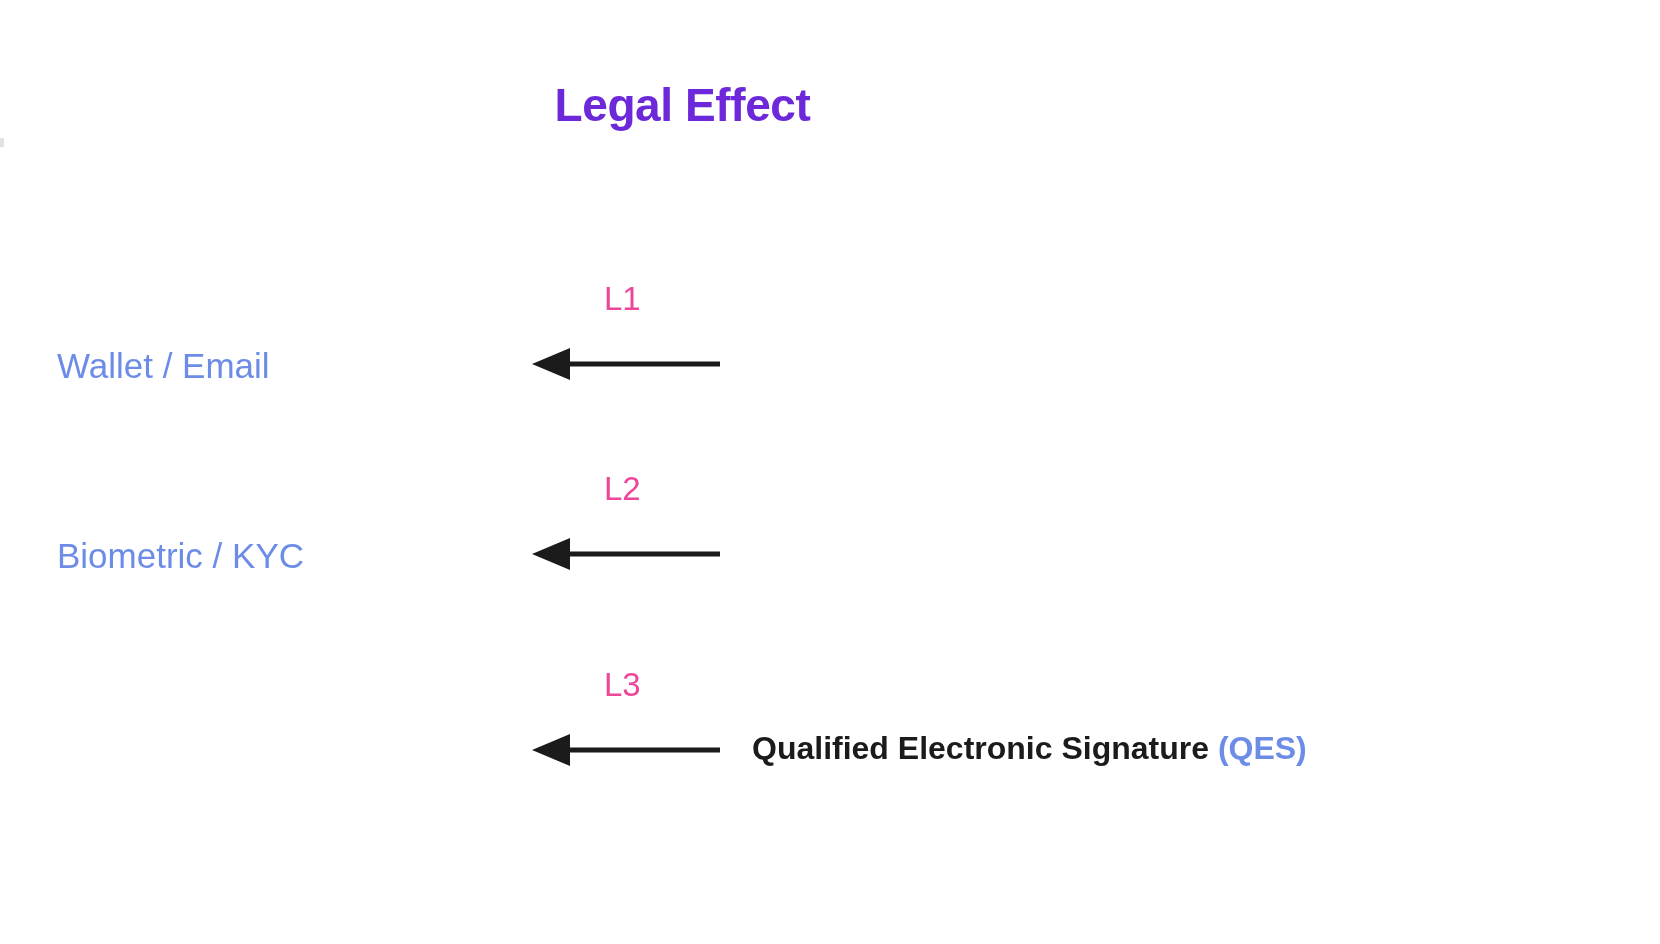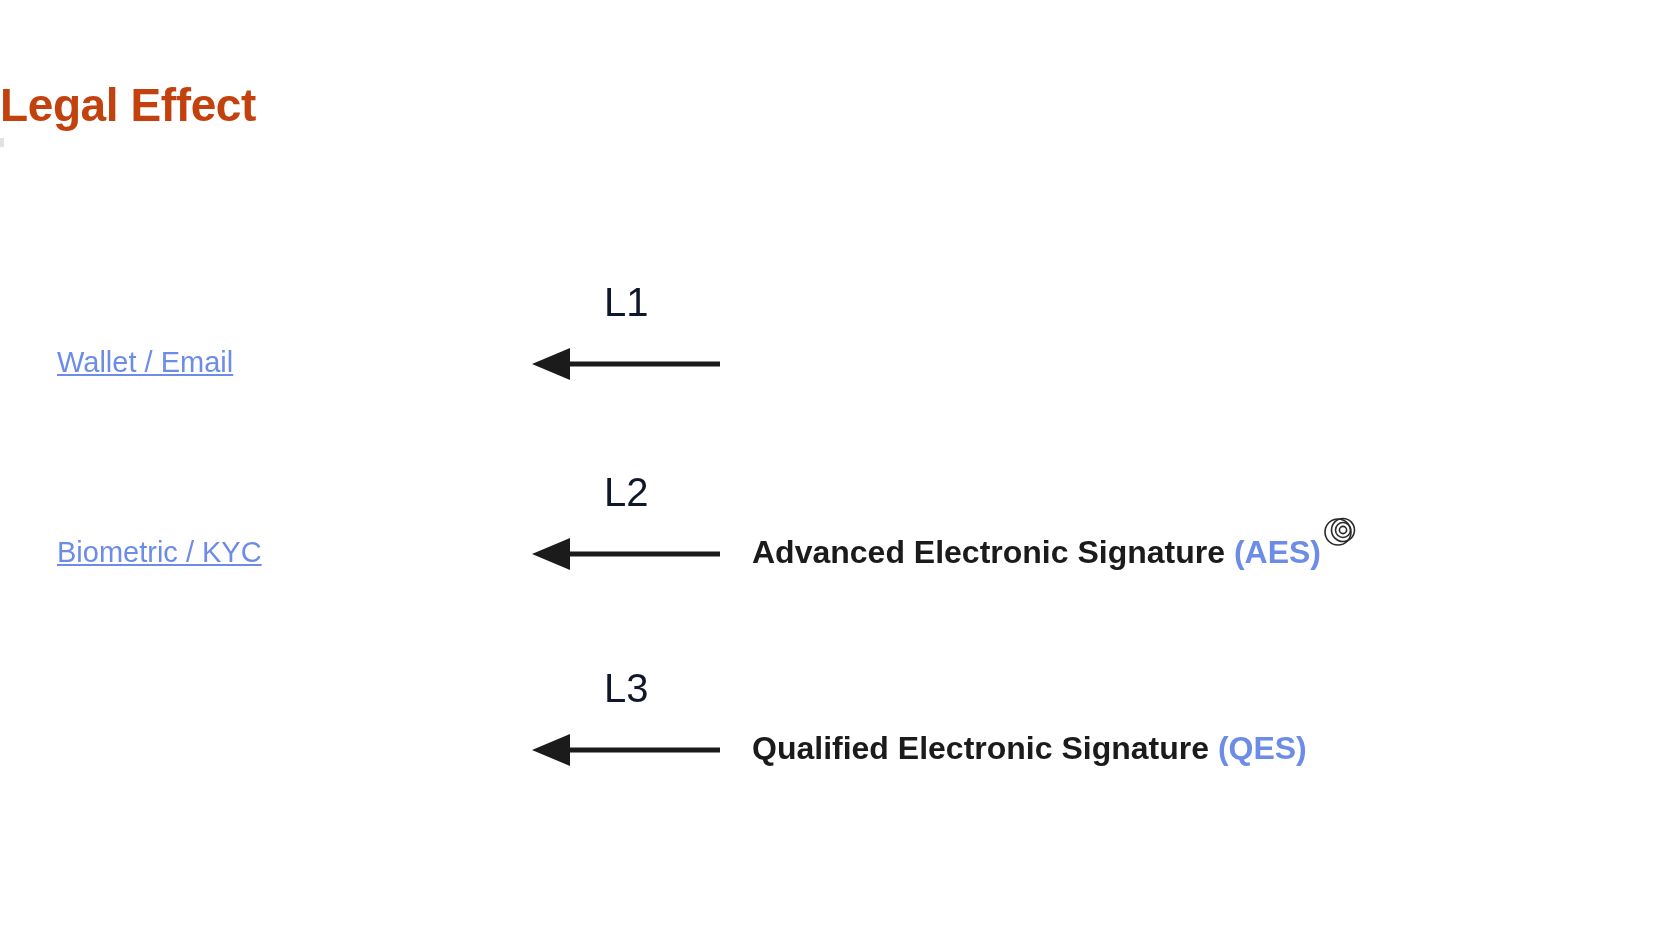--- a/index.html
+++ b/index.html
@@ -21,25 +21,25 @@
     width: 1660px;
     height: 944px;
   }
 
   
   .title {
     position: absolute;
     left: 0;
     top: 78px;
     width: 1365px;
-    text-align: left;
+    text-align: center;
     font-size: 46px;
     font-weight: bold;
     letter-spacing: -0.4px;
-    color: #c2410c;
+    color: #6d28d9;
     white-space: nowrap;
   }
 
   
   .edge-speck {
     position: absolute;
     left: 0px;
     top: 138px;
     width: 4px;
     height: 9px;
@@ -55,36 +55,35 @@
   }
   .row-1 { top: 330px; }
   .row-2 { top: 520px; }
   .row-3 { top: 716px; }
 
   
   .src-label {
     position: absolute;
     left: 57px;
     top: 16px;
-    font-size: 29px;
+    font-size: 35px;
     font-weight: normal;
     color: #6c8ce8;
     white-space: nowrap;
     line-height: 1.15;
-    text-decoration: underline;
   }
 
   
   .level-tag {
     position: absolute;
     left: 604px;
     top: -48px;
-    font-size: 40px;
+    font-size: 33px;
     font-weight: normal;
-    color: #0f172a;
+    color: #ec4899;
     white-space: nowrap;
     line-height: 1;
   }
 
   
   .arrow-wrap {
     position: absolute;
     left: 524px;
     top: 14px;
     width: 200px;
@@ -150,28 +149,20 @@
 
     <div class="level-tag">L2</div>
 
     <div class="arrow-wrap">
       <svg width="200" height="40" viewBox="0 0 200 40" xmlns="http://www.w3.org/2000/svg">
         <line x1="196" y1="20" x2="42" y2="20" stroke="#1b1b1b" stroke-width="5"></line>
         <polygon points="8,20 46,4 46,36" fill="#1b1b1b"></polygon>
       </svg>
     </div>
 
-    <div class="sig-text">
-      <span>Advanced Electronic Signature </span><span class="sig-acronym">(AES)</span><span class="badge-icon"><svg width="34" height="34" viewBox="0 0 34 34" xmlns="http://www.w3.org/2000/svg">
-          <circle cx="15" cy="18" r="13" fill="none" stroke="#2a2a2a" stroke-width="1.6"></circle>
-          <circle cx="20" cy="16" r="11.5" fill="none" stroke="#2a2a2a" stroke-width="1.6"></circle>
-          <circle cx="20" cy="16" r="7.5" fill="none" stroke="#2a2a2a" stroke-width="1.6"></circle>
-          <circle cx="20" cy="16" r="3.6" fill="none" stroke="#2a2a2a" stroke-width="1.6"></circle>
-        </svg></span>
-    </div>
   </div>
 
   <div class="row row-3">
 
 
     <div class="level-tag">L3</div>
 
     <div class="arrow-wrap">
       <svg width="200" height="40" viewBox="0 0 200 40" xmlns="http://www.w3.org/2000/svg">
         <line x1="196" y1="20" x2="42" y2="20" stroke="#1b1b1b" stroke-width="5"></line>

